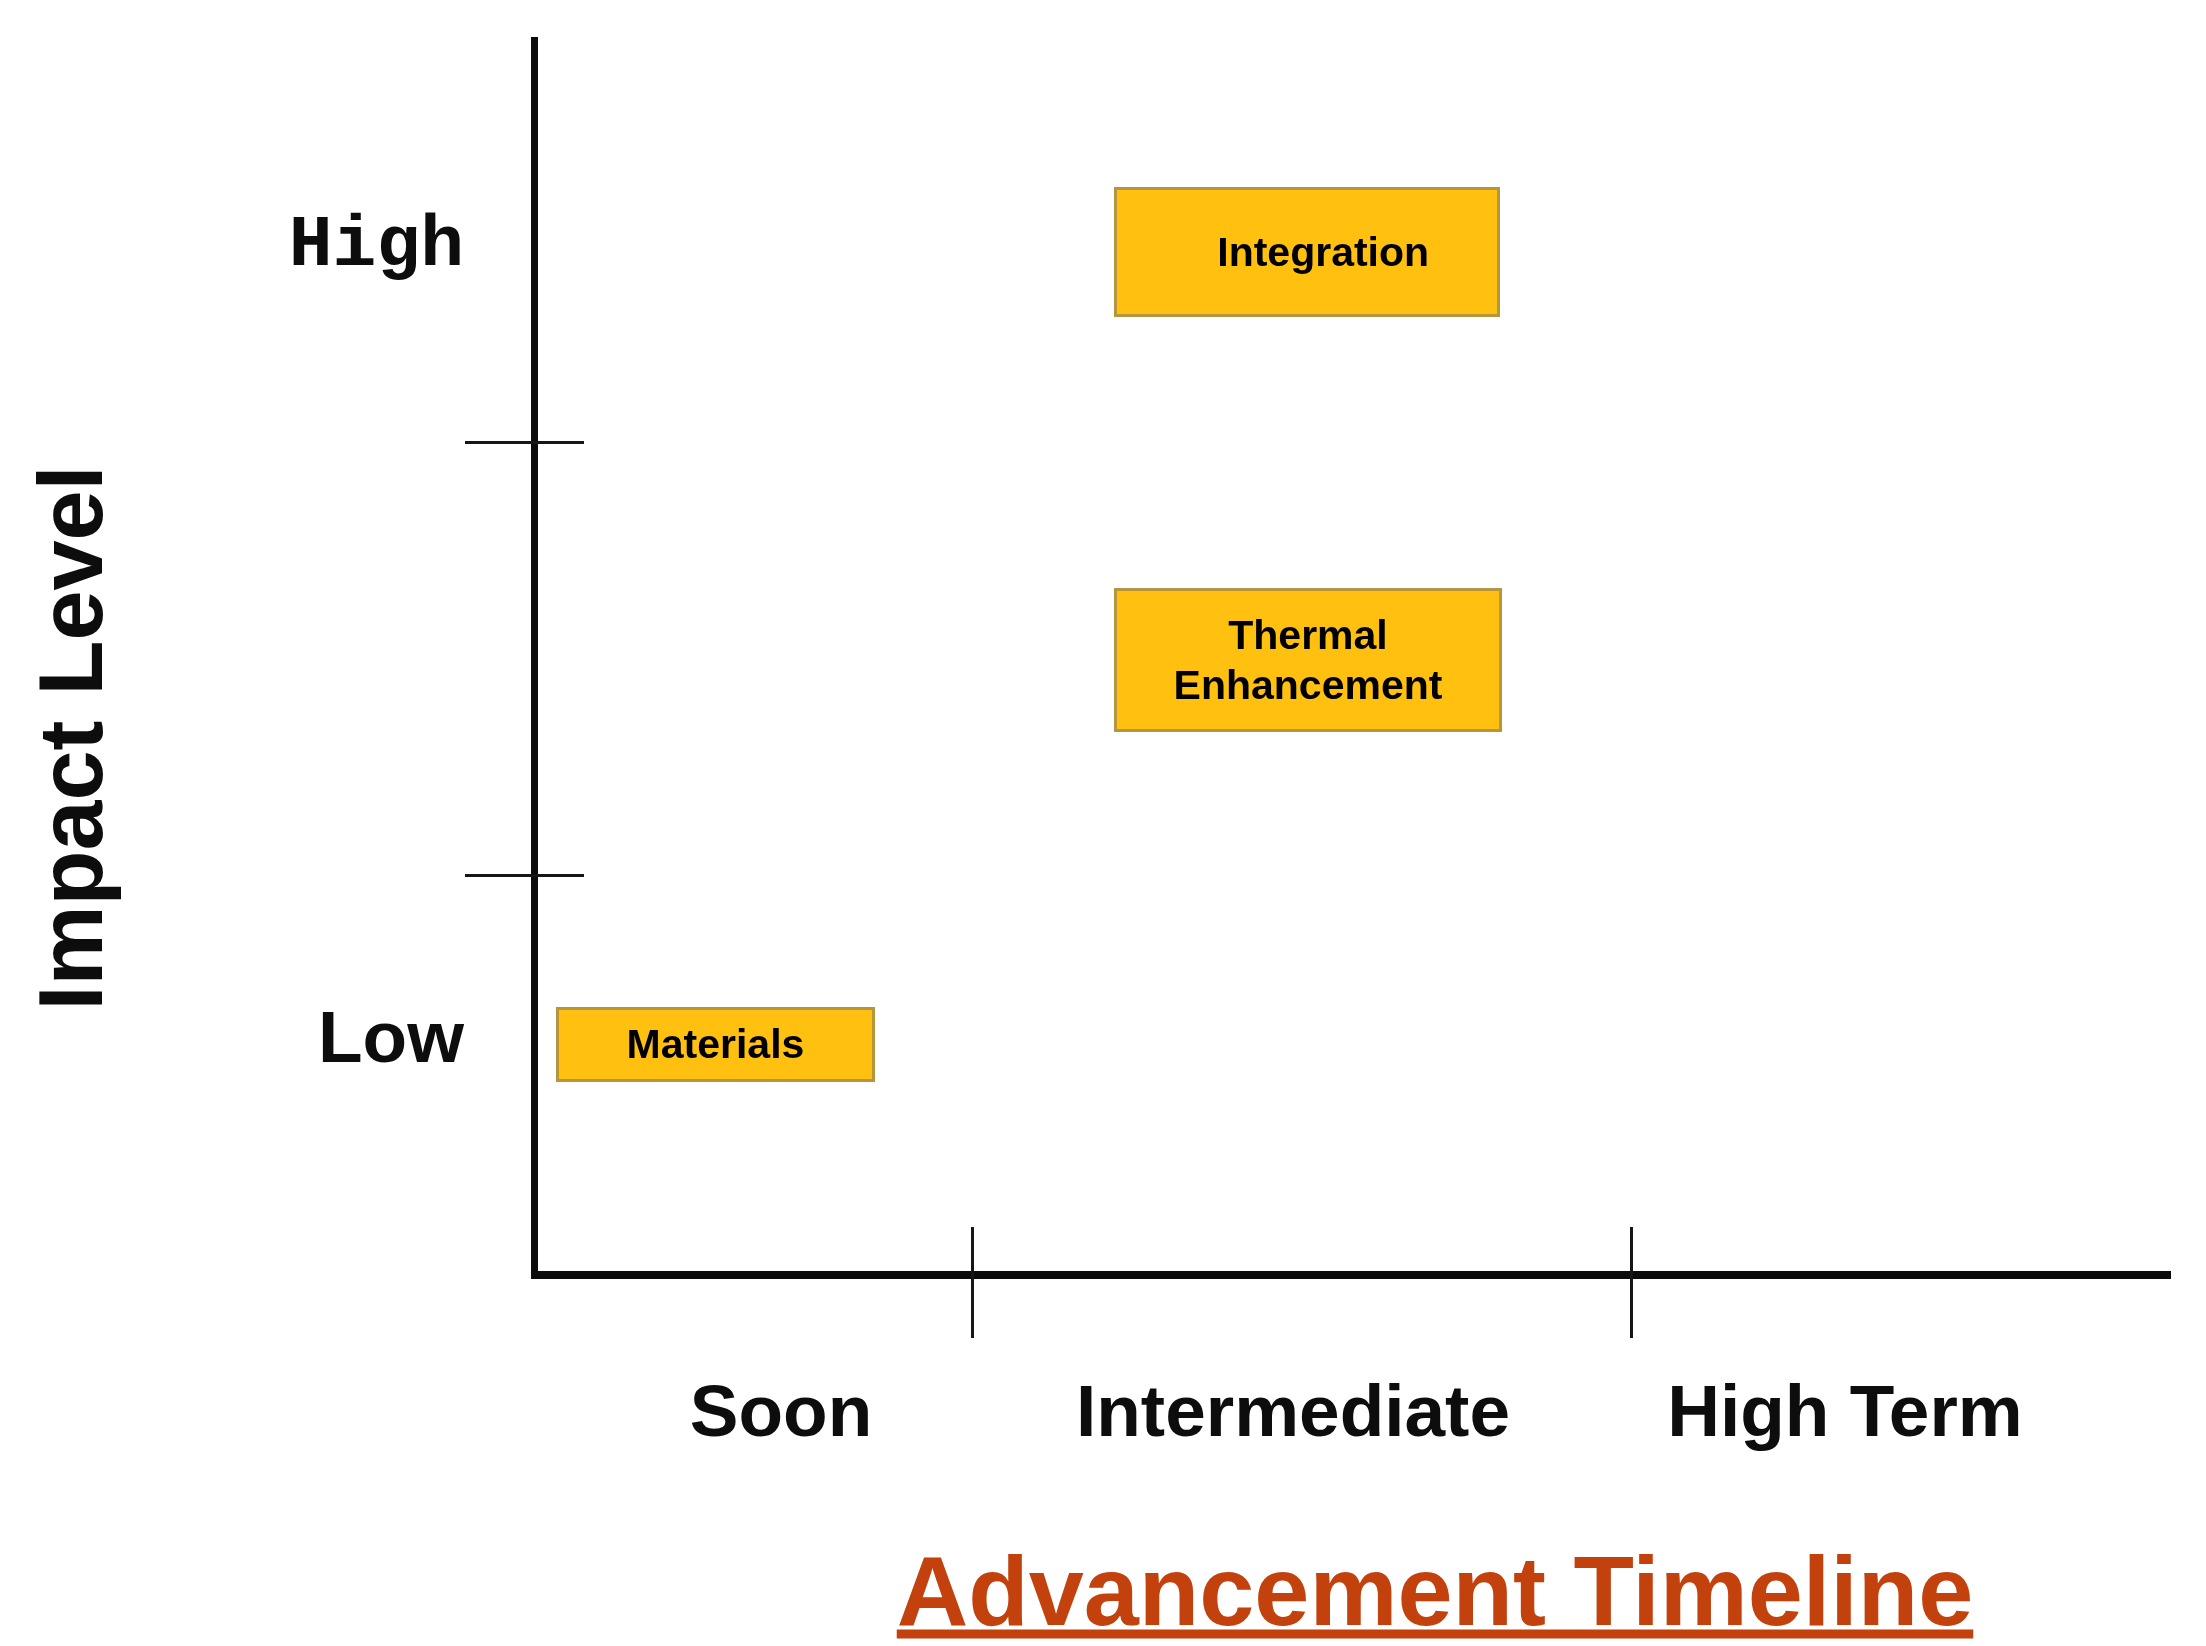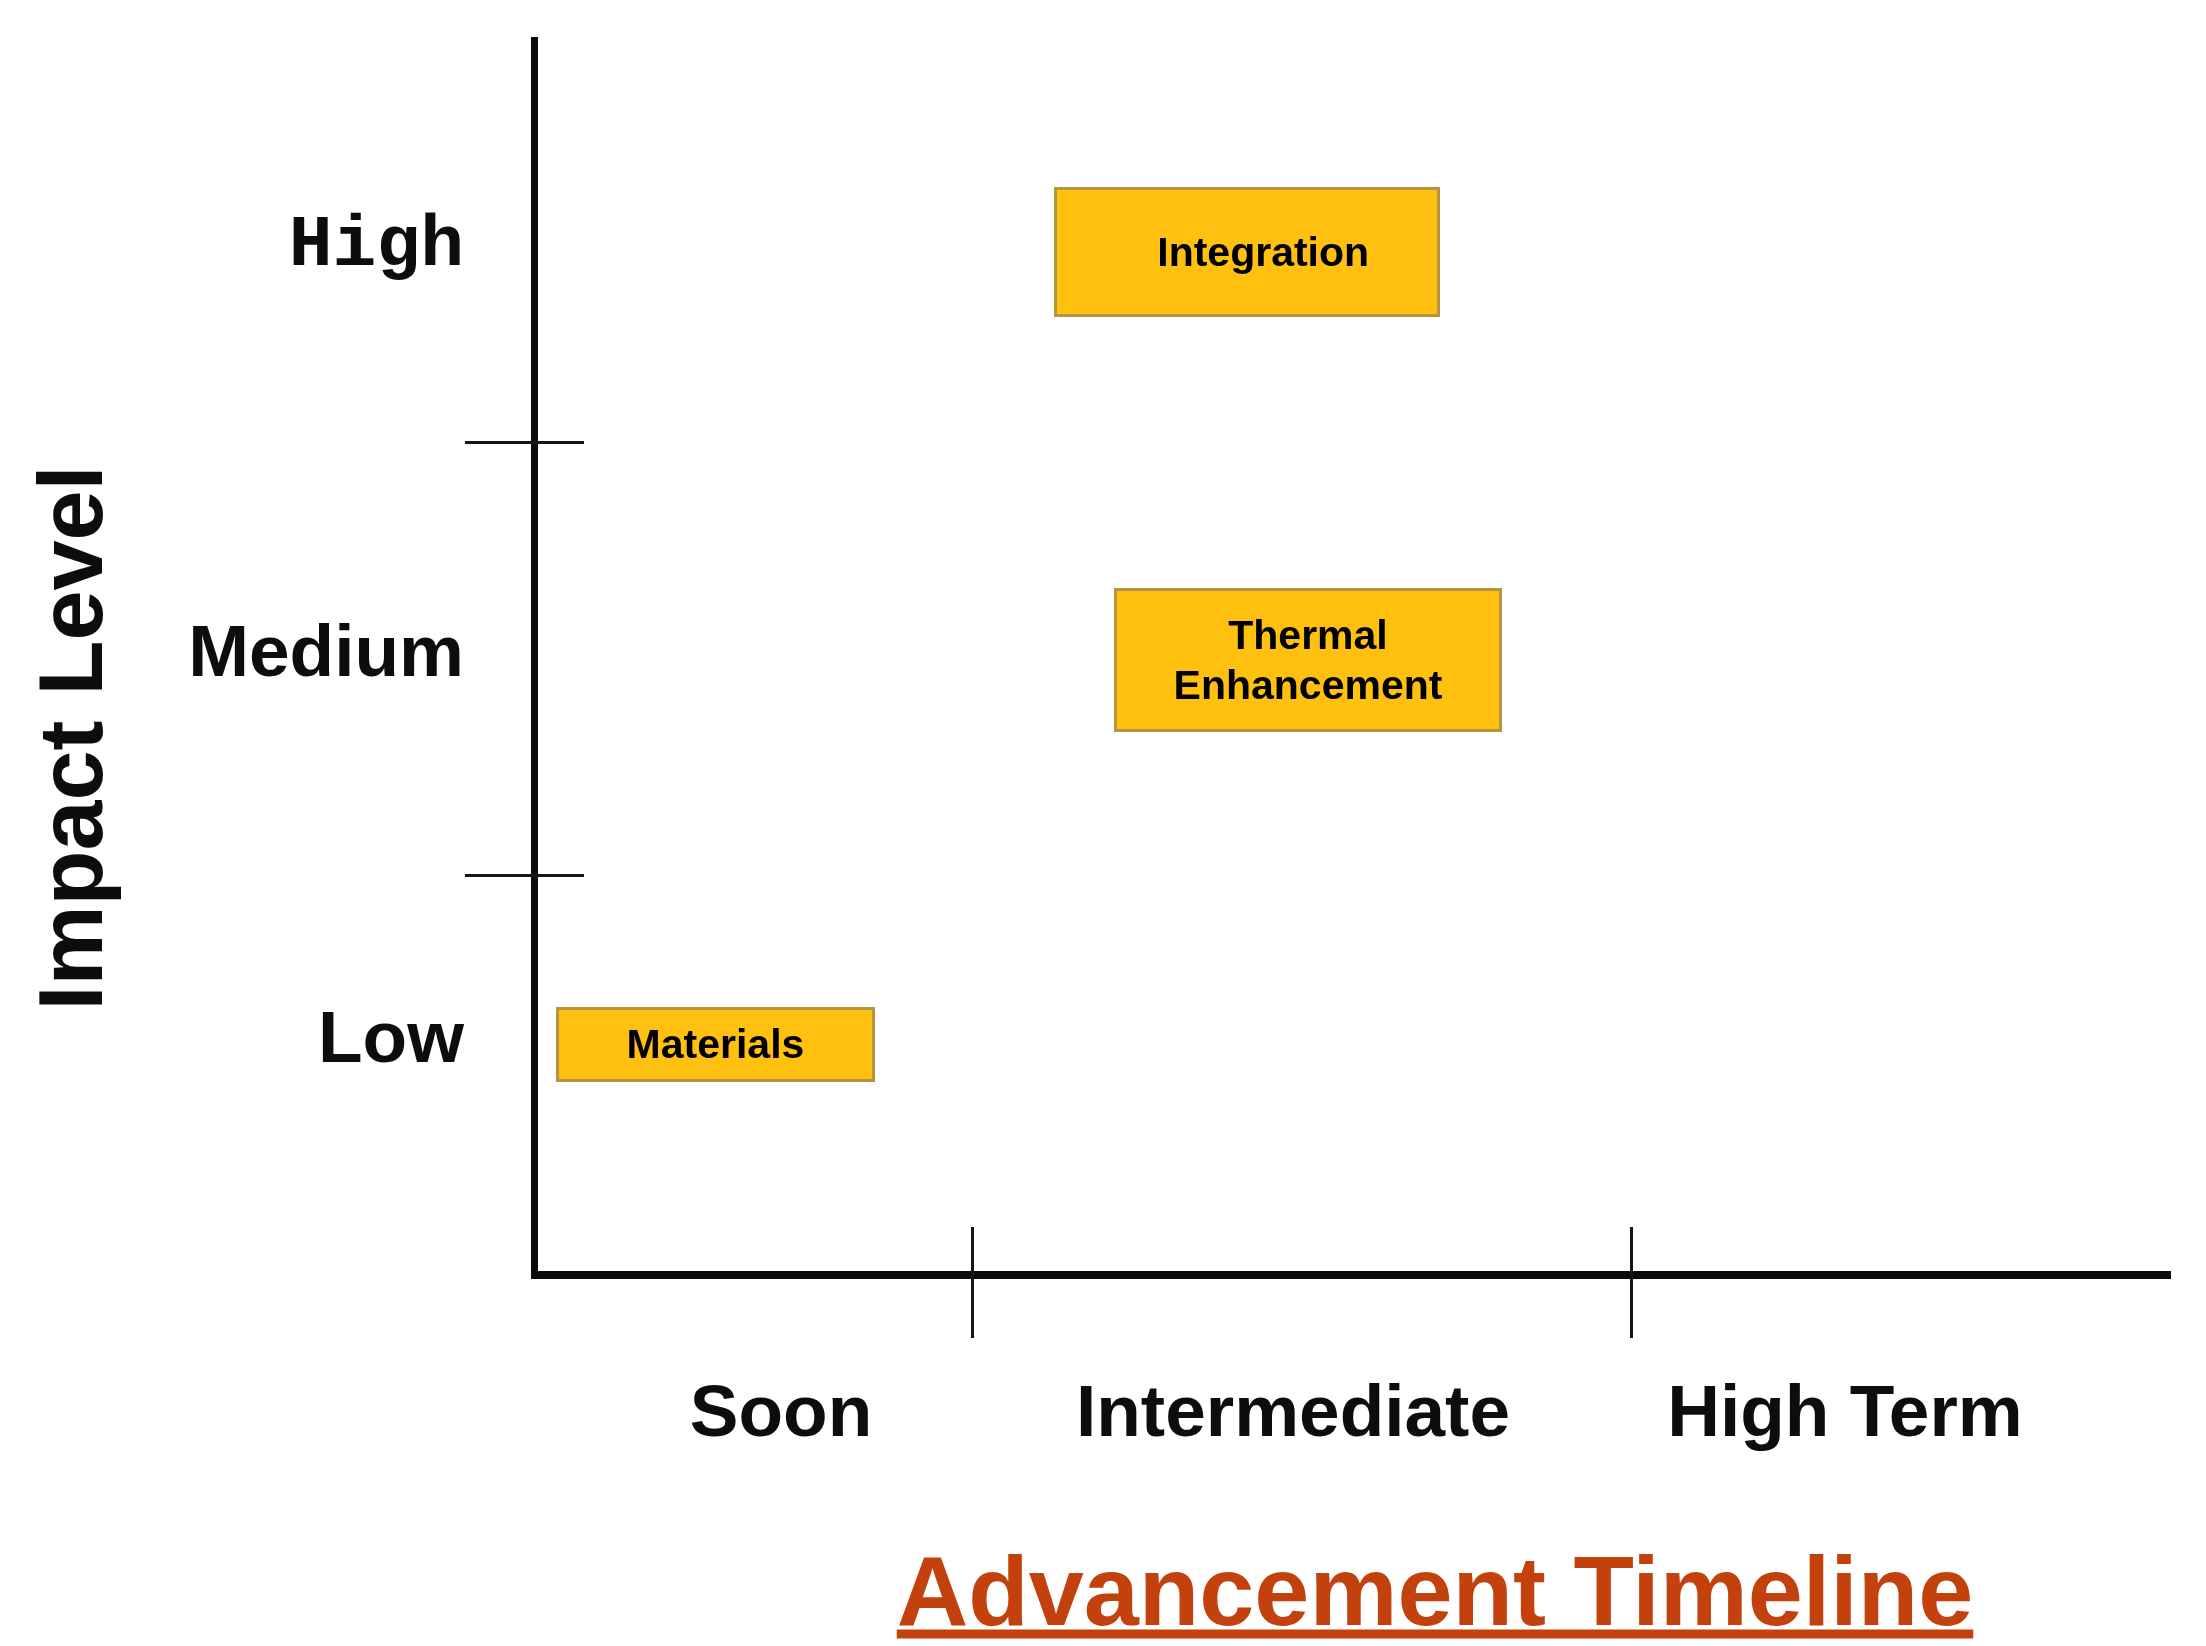--- a/index.html
+++ b/index.html
@@ -82,21 +82,21 @@
     display: flex;
     align-items: center;
     justify-content: center;
     text-align: center;
     font-weight: bold;
     font-size: 41px;
     line-height: 1.22;
     color: #000000;
     padding: 3.9px 11.7px;
   }
-  .box-integration { left: 1054px; top: 187px; width: 386px; height: 130px; padding-left: 44px; }
+  .box-integration { left: 1114px; top: 187px; width: 386px; height: 130px; padding-left: 44px; }
   .box-thermal     { left: 1114px; top: 588px; width: 388px; height: 144px; }
   .box-materials   { left: 556px;  top: 1007px; width: 319px; height: 75px; }
   
   .y-axis-title {
     position: absolute;
     left: 71px;
     top: 738px;
     transform: translate(-50%, -50%) rotate(-90deg);
     transform-origin: center center;
     font-weight: bold;
@@ -125,21 +125,20 @@
 
   <div class="axis-line y-axis-line"></div>
   <div class="axis-line x-axis-line"></div>
 
   <div class="tick h y-tick-1"></div>
   <div class="tick h y-tick-2"></div>
   <div class="tick v x-tick-1"></div>
   <div class="tick v x-tick-2"></div>
 
   <div class="cat-label y-cat high">High</div>
-  <div class="cat-label y-cat medium">Medium</div>
   <div class="cat-label y-cat low">Low</div>
 
   <div class="cat-label x-cat soon">Soon</div>
   <div class="cat-label x-cat intermediate">Intermediate</div>
   <div class="cat-label x-cat longterm">High Term</div>
 
   <div class="item-box box-integration">
     <span>Integration</span>
   </div>
   <div class="item-box box-thermal">

